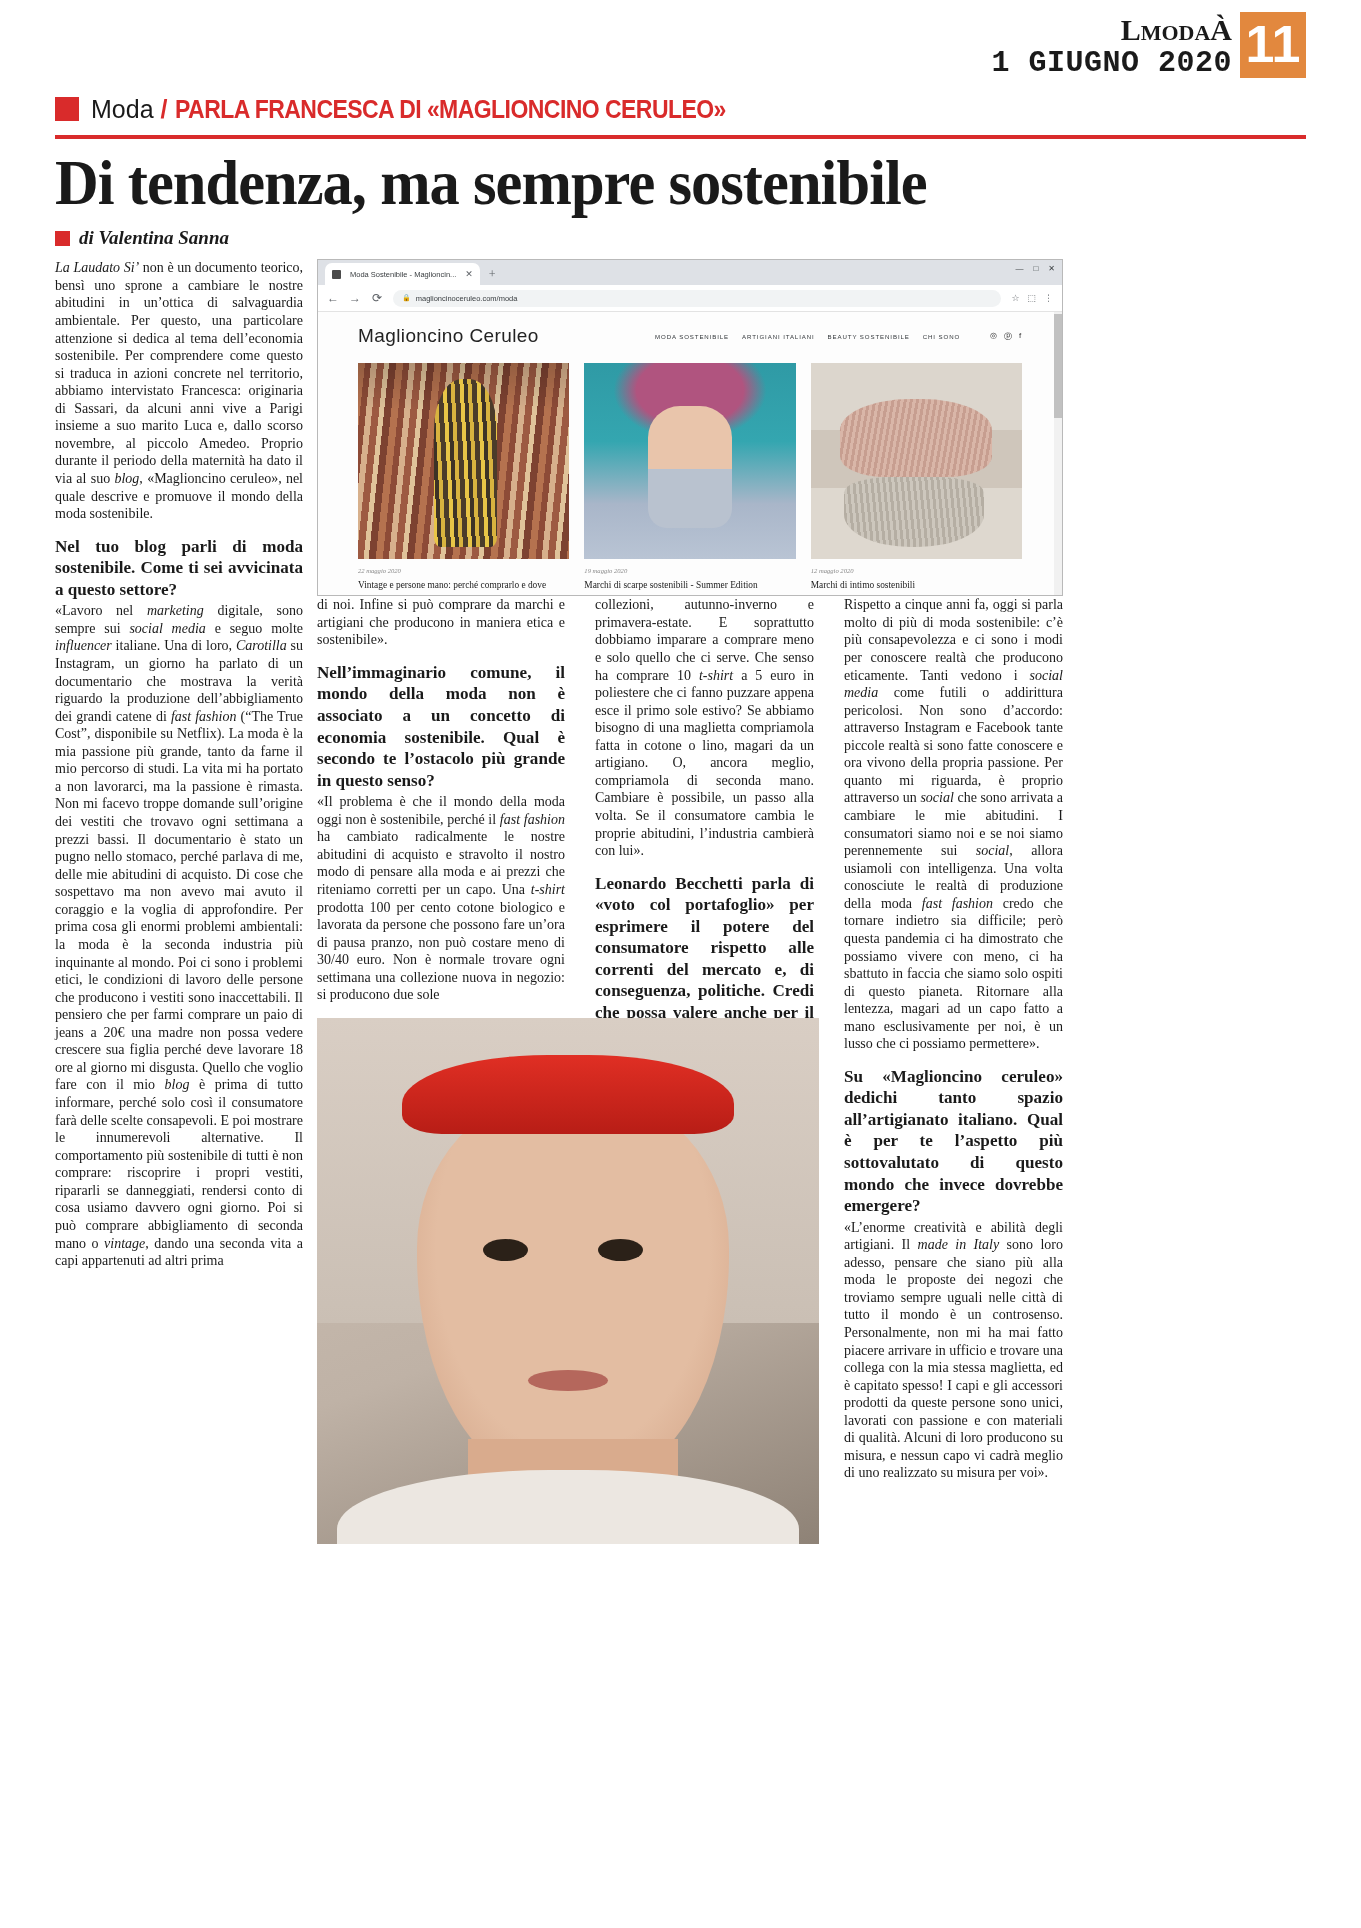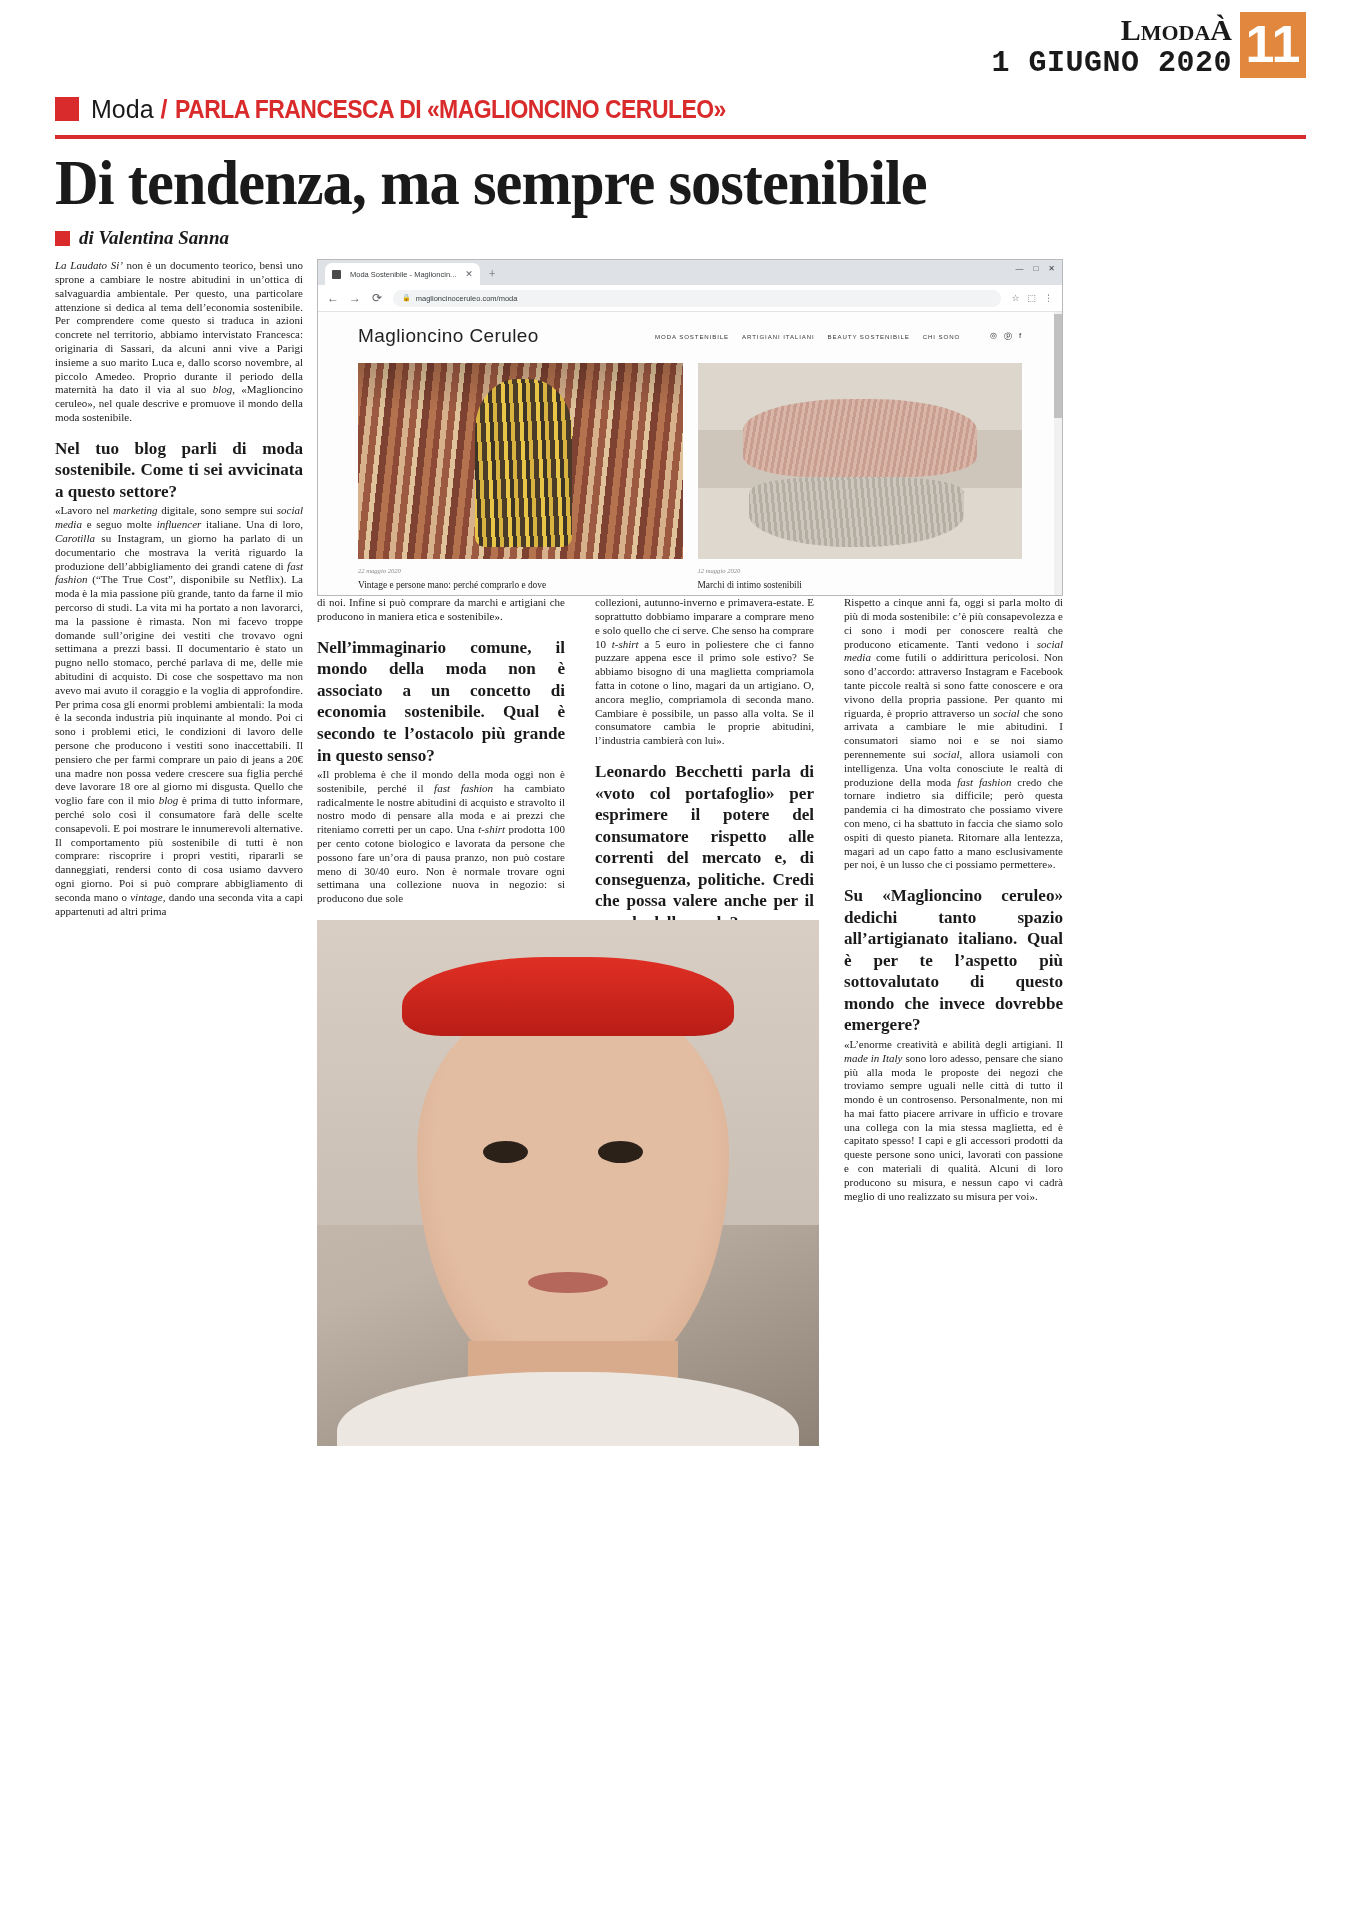--- a/index.html
+++ b/index.html
@@ -66,21 +66,21 @@
   .byline-txt { font-style:italic; font-weight:bold; font-size:19px; }
 
   
   .topblock { display:flex; margin-top:10px; gap:14px; }
   .col-lead { width:248px; }
   .browser-wrap { width:746px; }
 
   
   .bt {
     font-family:"Liberation Serif", serif;
-    font-size:11px; line-height:1.255;
+    font-size:14px; line-height:1.255;
     text-align:justify; text-justify:inter-word;
     hyphens:auto; -webkit-hyphens:auto;
     margin:0 0 0 0;
   }
   .q {
     font-family:"Liberation Serif", serif;
     font-weight:bold; font-size:17.1px; line-height:1.26;
     text-align:justify; margin:13px 0 2px 0;
   }
   .bt i, .q i { font-style:italic; }
@@ -314,20 +314,25 @@
             </div>
           </div>
 
           <div class="posts">
             <div class="post">
               <div class="post-img img-rack"></div>
               <div class="post-date">22 maggio 2020</div>
               <div class="post-title">Vintage e persone mano: perché comprarlo e dove</div>
             </div>
             <div class="post">
+              <div class="post-img img-feet"></div>
+              <div class="post-date">19 maggio 2020</div>
+              <div class="post-title">Marchi di scarpe sostenibili - Summer Edition</div>
+            </div>
+            <div class="post">
               <div class="post-img img-lingerie"></div>
               <div class="post-date">12 maggio 2020</div>
               <div class="post-title">Marchi di intimo sostenibili</div>
             </div>
           </div>
 
           <div class="bw-scroll">
             <div class="bw-thumb"></div>
           </div>
         </div>

